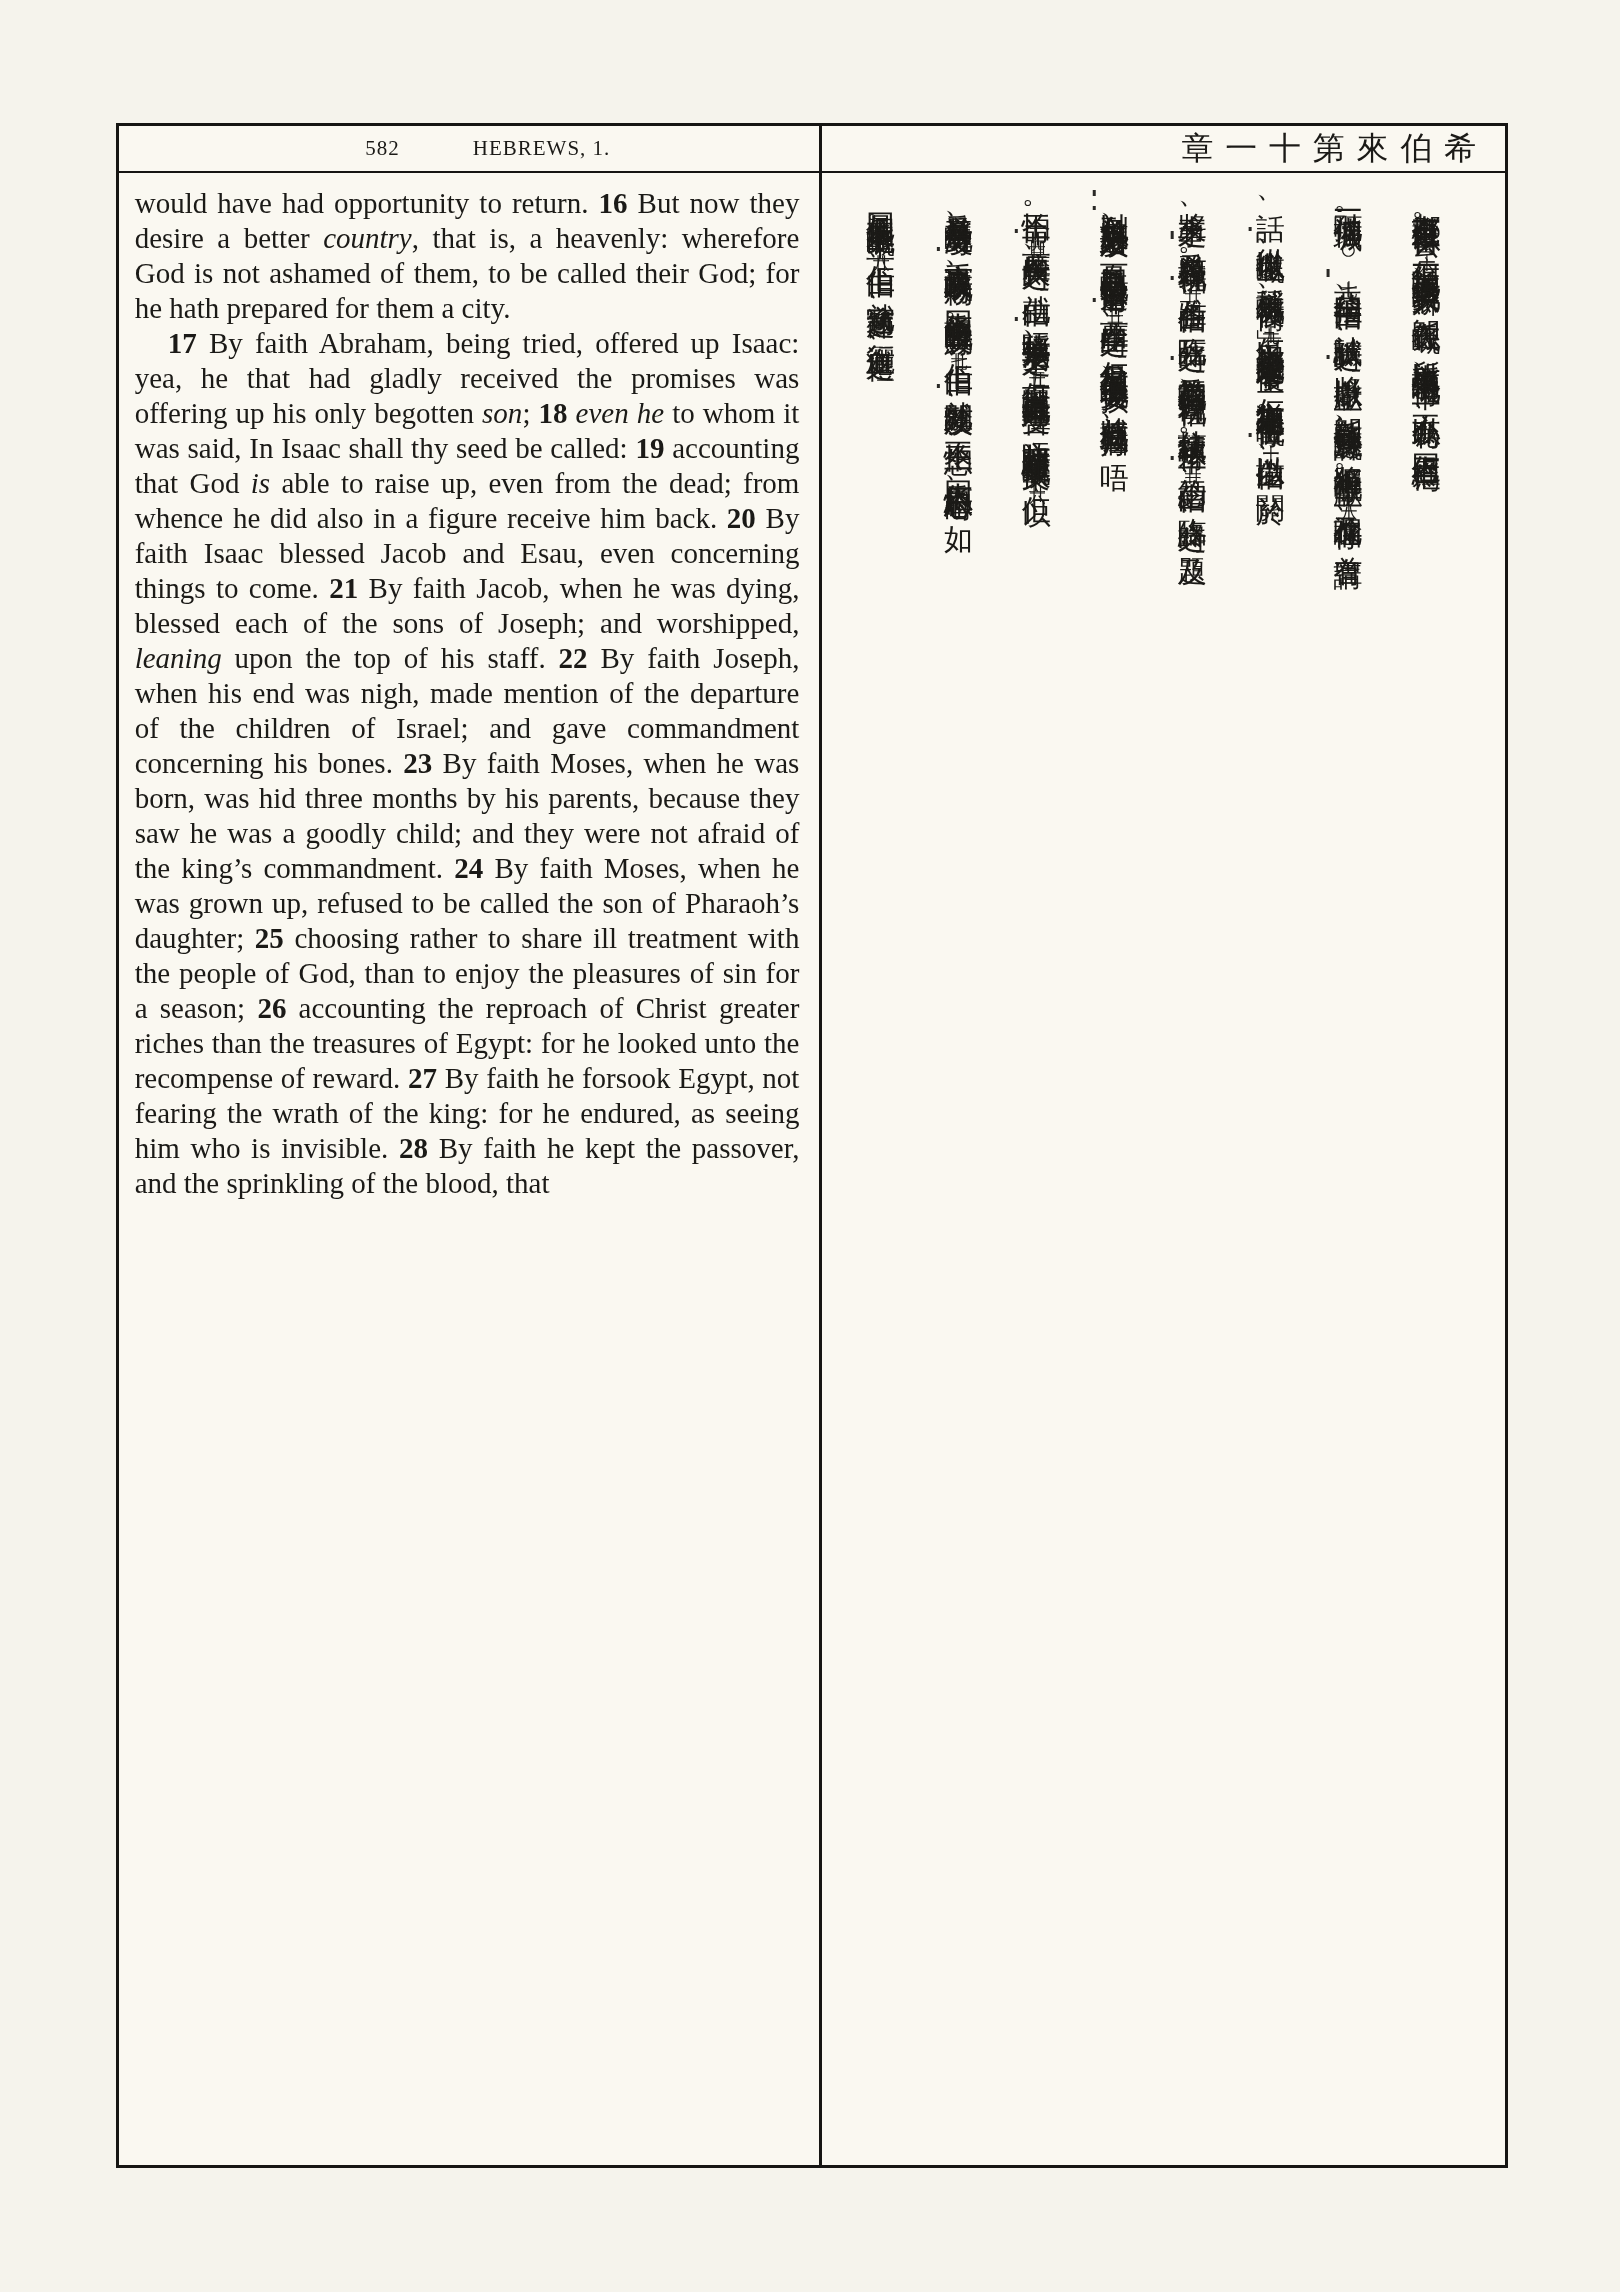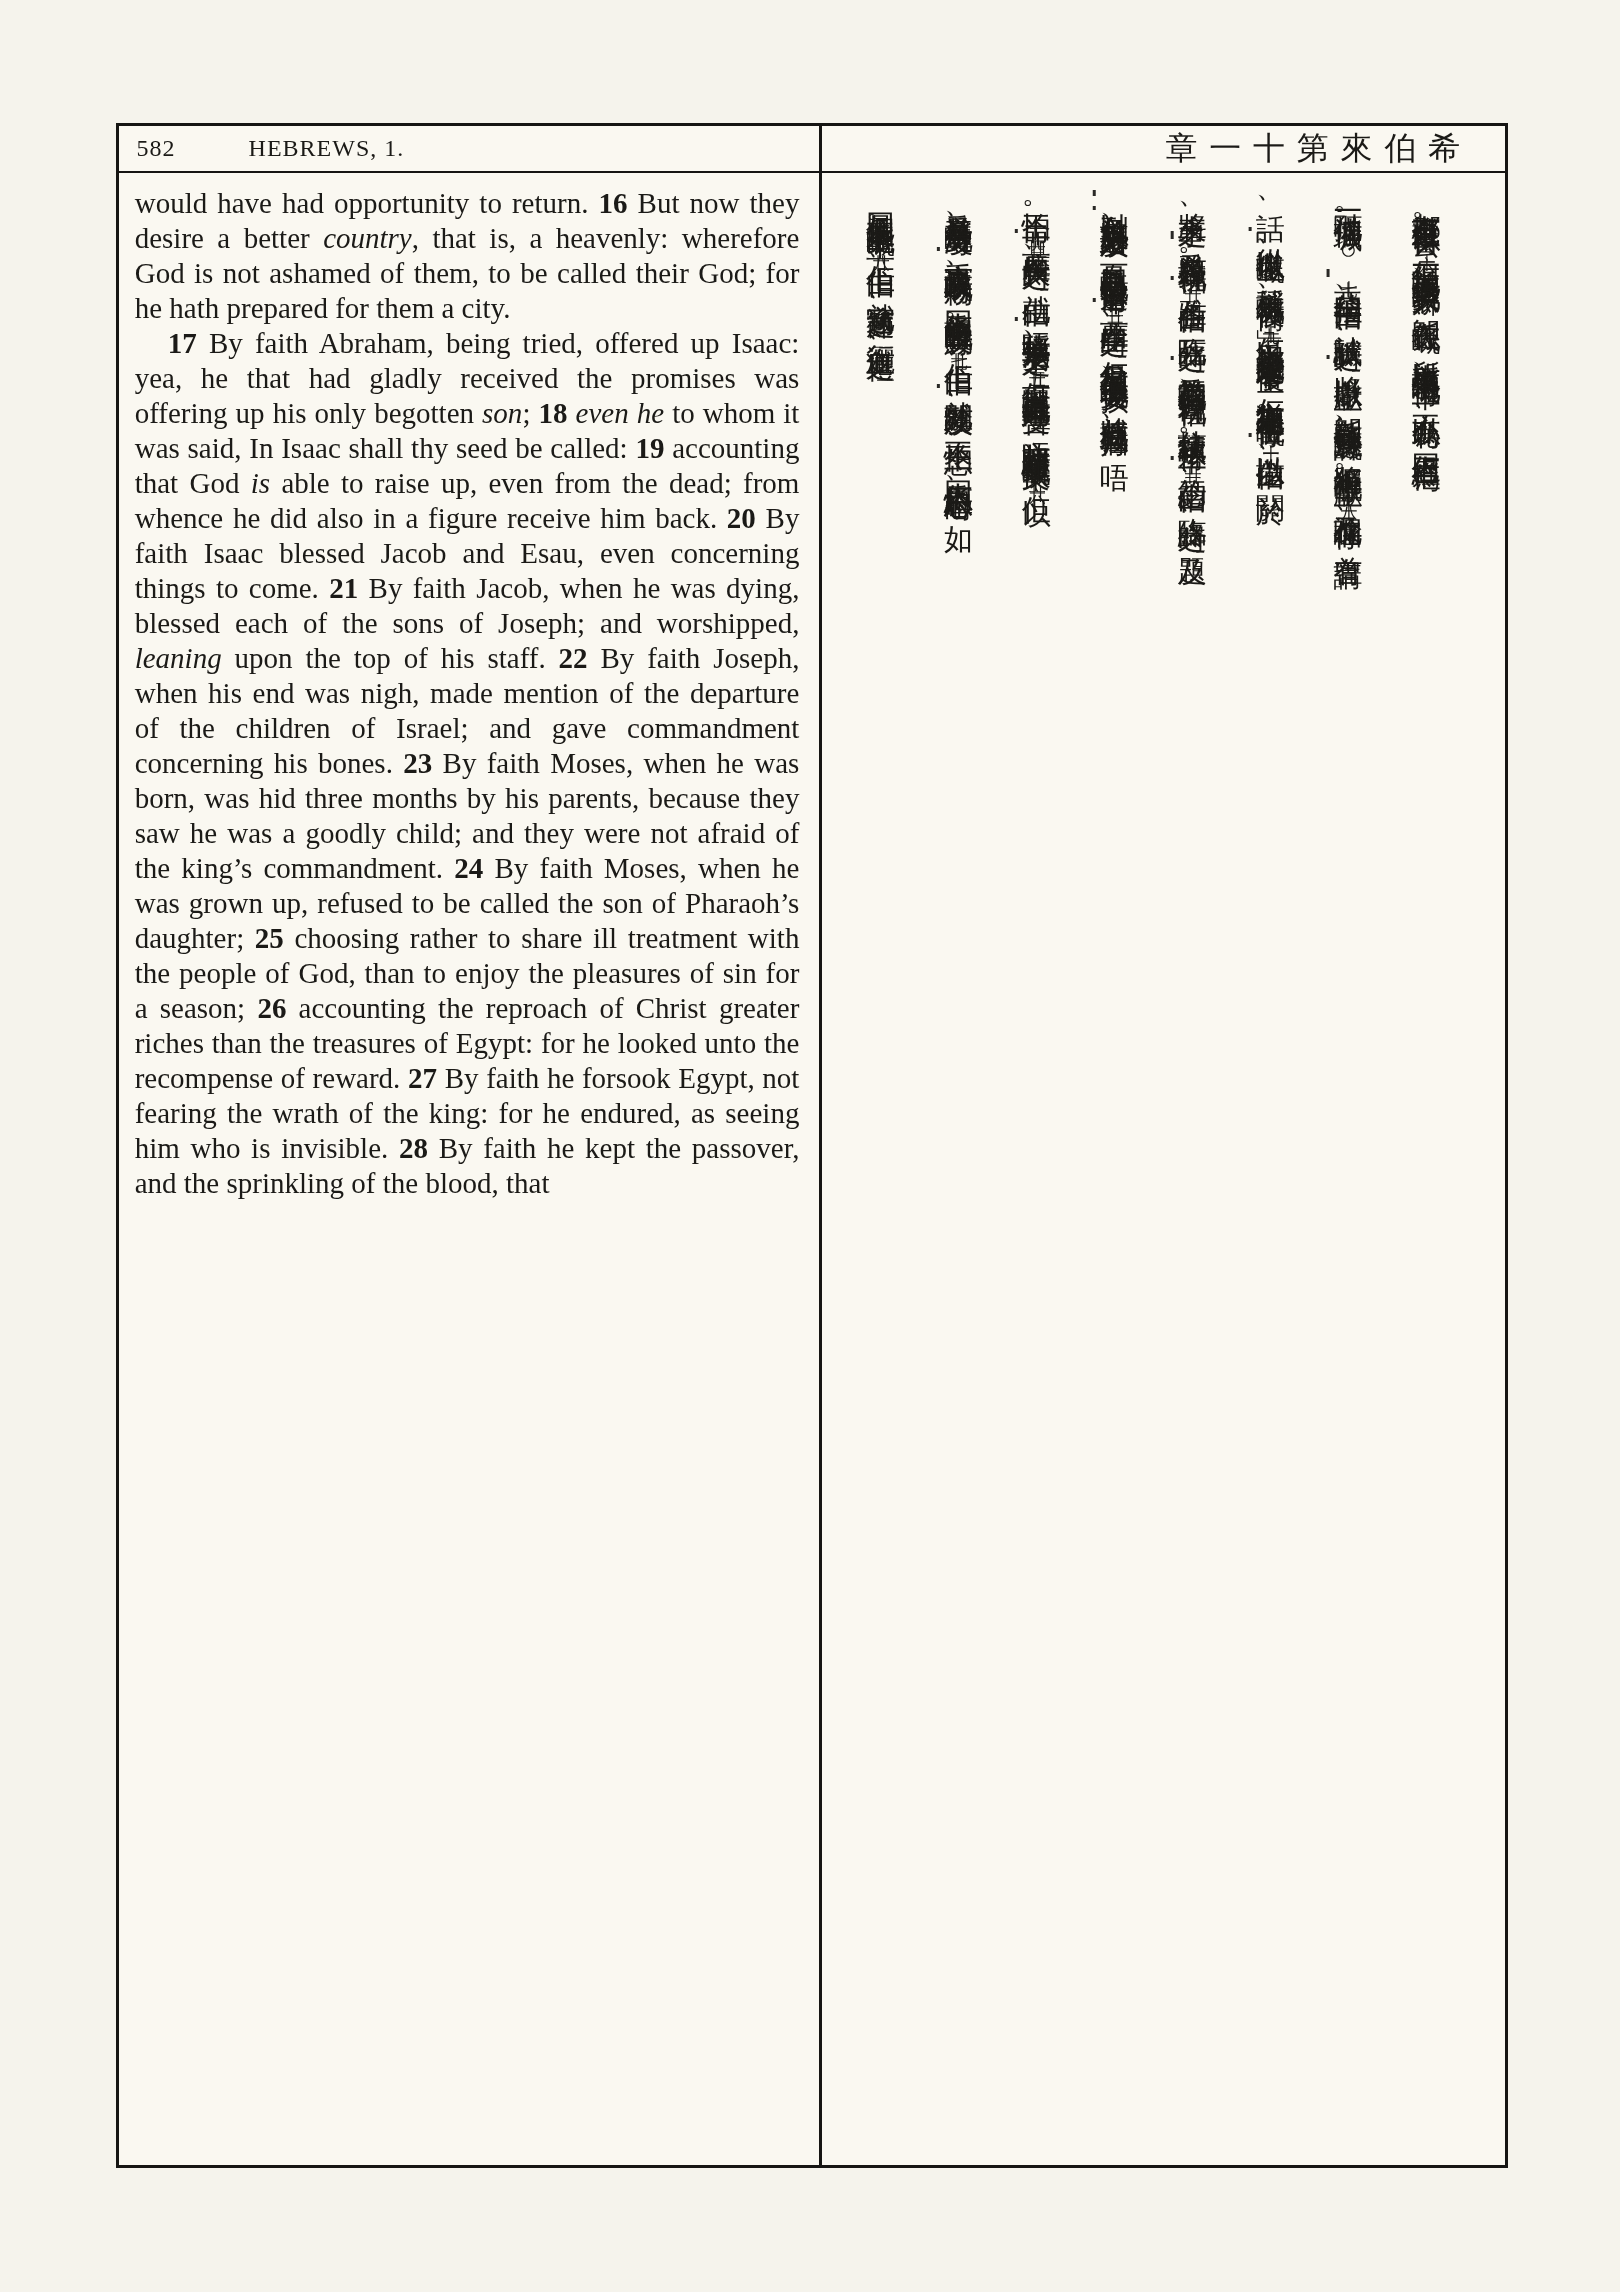--- a/index.html
+++ b/index.html
@@ -22,30 +22,31 @@
     height: 47px;
     border-bottom: 2.9px solid #161513;
     display: flex;
     align-items: stretch;
   }
   .header-left {
     width: 720px;
     display: flex;
     align-items: center;
     padding-left: 17.6px;
-    font-size: 24px;
+    font-size: 21px;
     letter-spacing: 1px;
+    justify-content: center;
   }
   .page-number { margin-right: 73px; }
   .header-right {
     flex: 1;
     display: flex;
     align-items: center;
     justify-content: flex-end;
-    padding-right: 33px;
+    padding-right: 17px;
     font-size: 32px;
     letter-spacing: 11.8px;
   }
   .column-divider {
     position: absolute;
     left: 700px; top: 0; bottom: 0;
     width: 2.9px;
     background: #161513;
   }
   .content-area {

